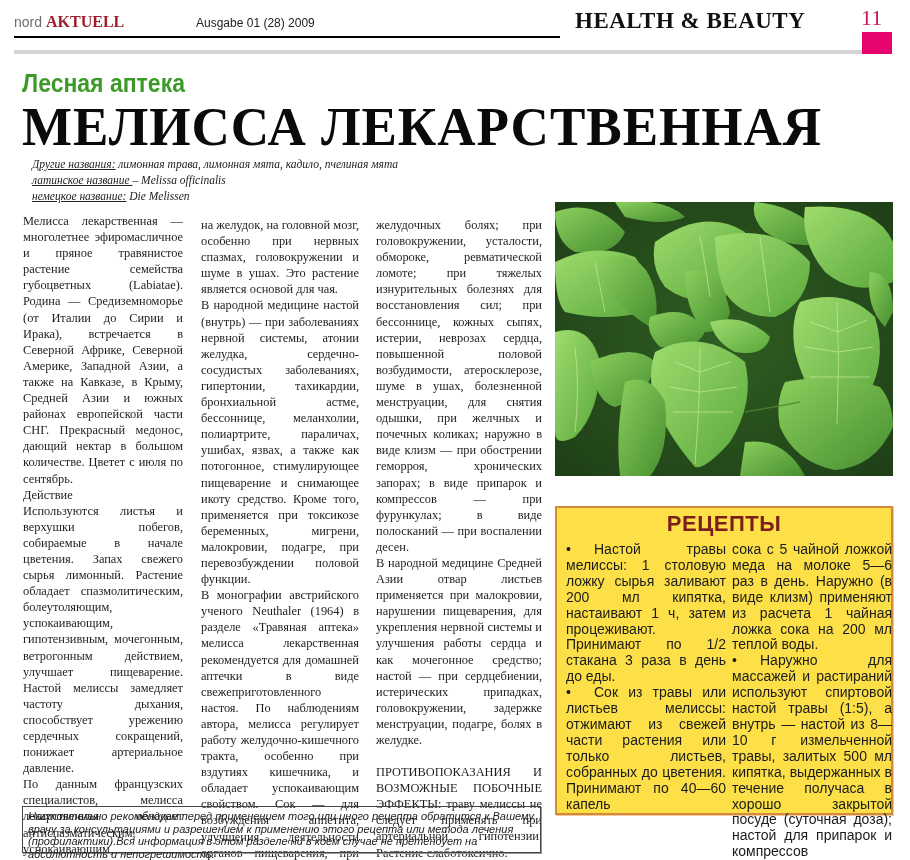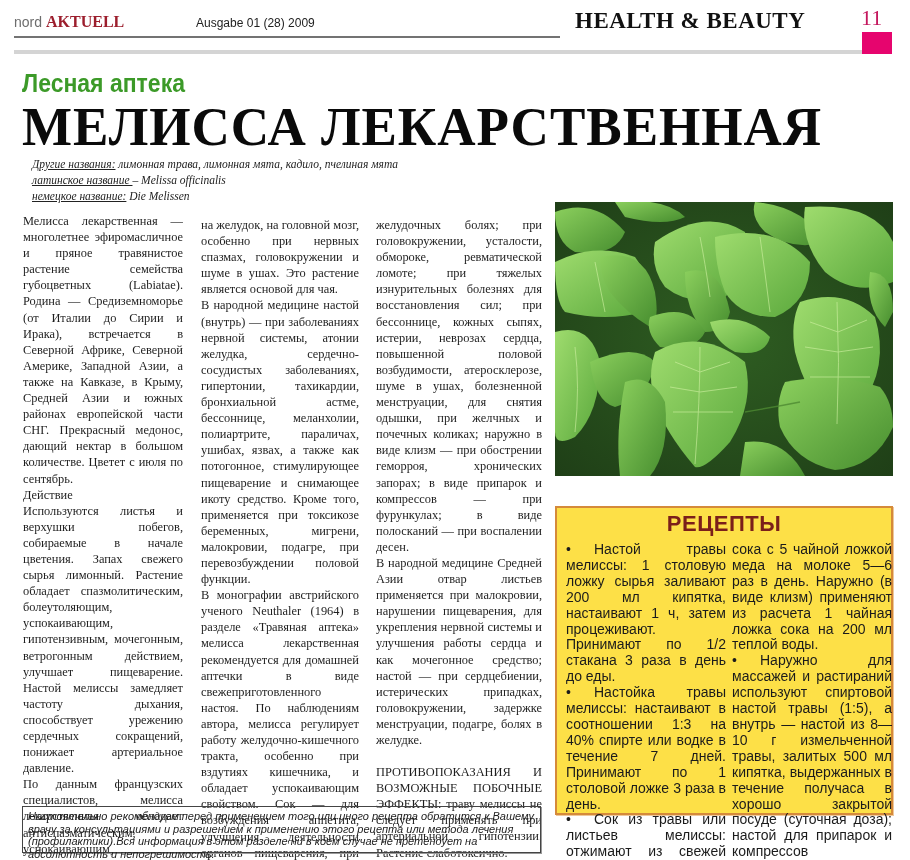--- a/index.html
+++ b/index.html
@@ -1,20 +1,20 @@
 <!DOCTYPE html>
 <html><head>
 <meta charset="utf-8">
 <style>
   * { box-sizing: border-box; margin: 0; padding: 0; }
   html, body { width: 910px; height: 860px; background: #ffffff; overflow: hidden; }
   body { position: relative; font-family: "Liberation Serif", serif; color: #1a1a1a; }
 
   
-  .masthead { position: absolute; left: 14px; top: 8px; width: 546px; height: 30px; border-bottom: 2px solid #737373; }
+  .masthead { position: absolute; left: 14px; top: 8px; width: 546px; height: 30px; border-bottom: 2px solid #000000; }
   .brand { position: absolute; left: 0; top: 4px; font-size: 16px; line-height: 20px; white-space: nowrap; }
   .brand-nord { color: #6d6d6d; font-family: "Liberation Sans", sans-serif; font-size: 14px; }
   .brand-aktuell { color: #9c1e2d; font-weight: bold; font-family: "Liberation Serif", serif; font-size: 16px; }
   .issue { position: absolute; left: 182px; top: 8px; font-family: "Liberation Sans", sans-serif; font-size: 12px; color: #222; }
   .section-title { position: absolute; left: 575px; top: 6px; font-family: "Liberation Serif", serif; font-weight: bold; font-size: 23px; letter-spacing: 0.5px; color: #111; line-height: 30px; }
   .page-num { position: absolute; left: 861px; top: 5px; font-family: Liberation Serif, serif; font-size: 22px; color: #c4185e; line-height: 26px; }
   .page-box { position: absolute; left: 862px; top: 32px; width: 30px; height: 22px; background: #e6056e; }
   .grey-rule { position: absolute; left: 14px; top: 50px; width: 848px; height: 4px; background: #d4d4d4; }
 
   
@@ -147,21 +147,20 @@
     <g stroke="#4d8a32" stroke-width="1.5" fill="none" opacity="0.8">
       <path d="M190 210 Q220 205 245 200"></path>
     </g>
   </svg>
 </div>
 
 <div class="recipes">
   <div class="recipes-title">РЕЦЕПТЫ</div>
   <div class="rcol rcol1">
     <p><span class="bullet">•</span><span>Настой травы мелиссы: 1 столовую ложку сырья заливают 200 мл кипятка, настаивают 1 ч, затем процеживают. Принимают по 1/2 стакана 3 раза в день до еды.</span></p>
-    <p><span class="bullet">•</span><span>Настойка травы мелиссы: настаивают в соотношении 1:3 на 40% спирте или водке в течение 7 дней. Принимают по 1 столовой ложке 3 раза в день.</span></p>
     <p><span class="bullet">•</span><span>Сок из травы или листьев мелиссы: отжимают из свежей части растения или только листьев, собранных до цветения. Принимают по 40—60 капель</span></p>
   </div>
   <div class="rcol rcol2">
     <p><span>сока с 5 чайной ложкой меда на молоке 5—6 раз в день. Наружно (в виде клизм) применяют из расчета 1 чайная ложка сока на 200 мл теплой воды.</span></p>
     <p><span class="bullet">•</span><span>Наружно для массажей и растираний используют спиртовой настой травы (1:5), а внутрь — настой из 8—10 г измельченной травы, залитых 500 мл кипятка, выдержанных в течение получаса в хорошо закрытой посуде (суточная доза); настой для припарок и компрессов приготавливают из двойного количества сырья.</span></p>
   </div>
 </div>
 
 <div class="disclaimer">Настоятельно рекомендуем перед применением того или иного рецепта обратится к Вашему врачу за консультациями и разрешением к применению этого рецепта или метода лечения (профилактики).Вся информация в этом разделе ни в коем случае не претендует на абсолютность и непогрешимость.</div>
 

